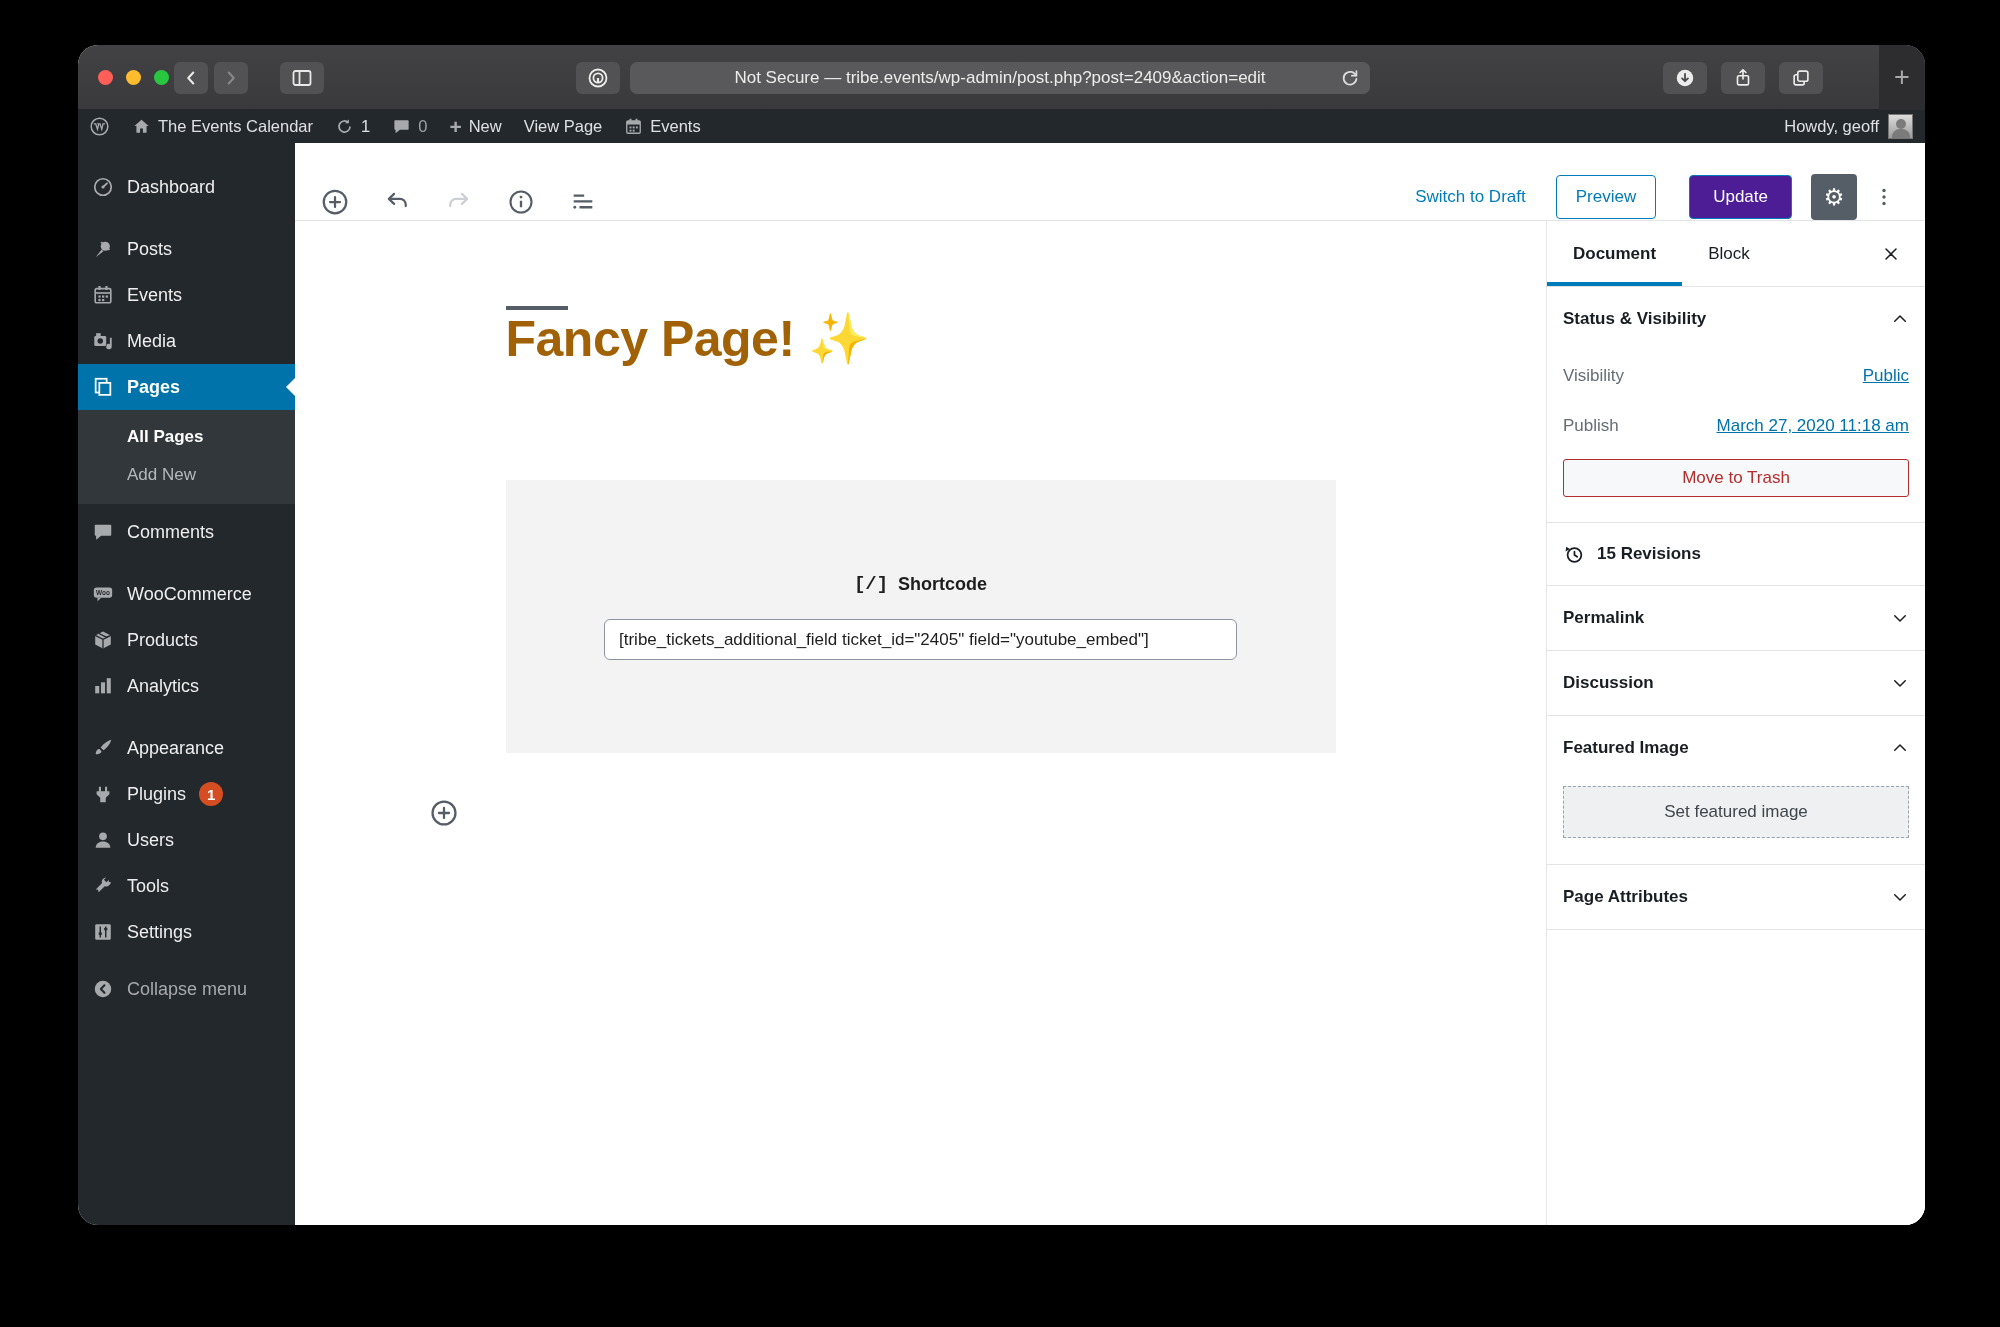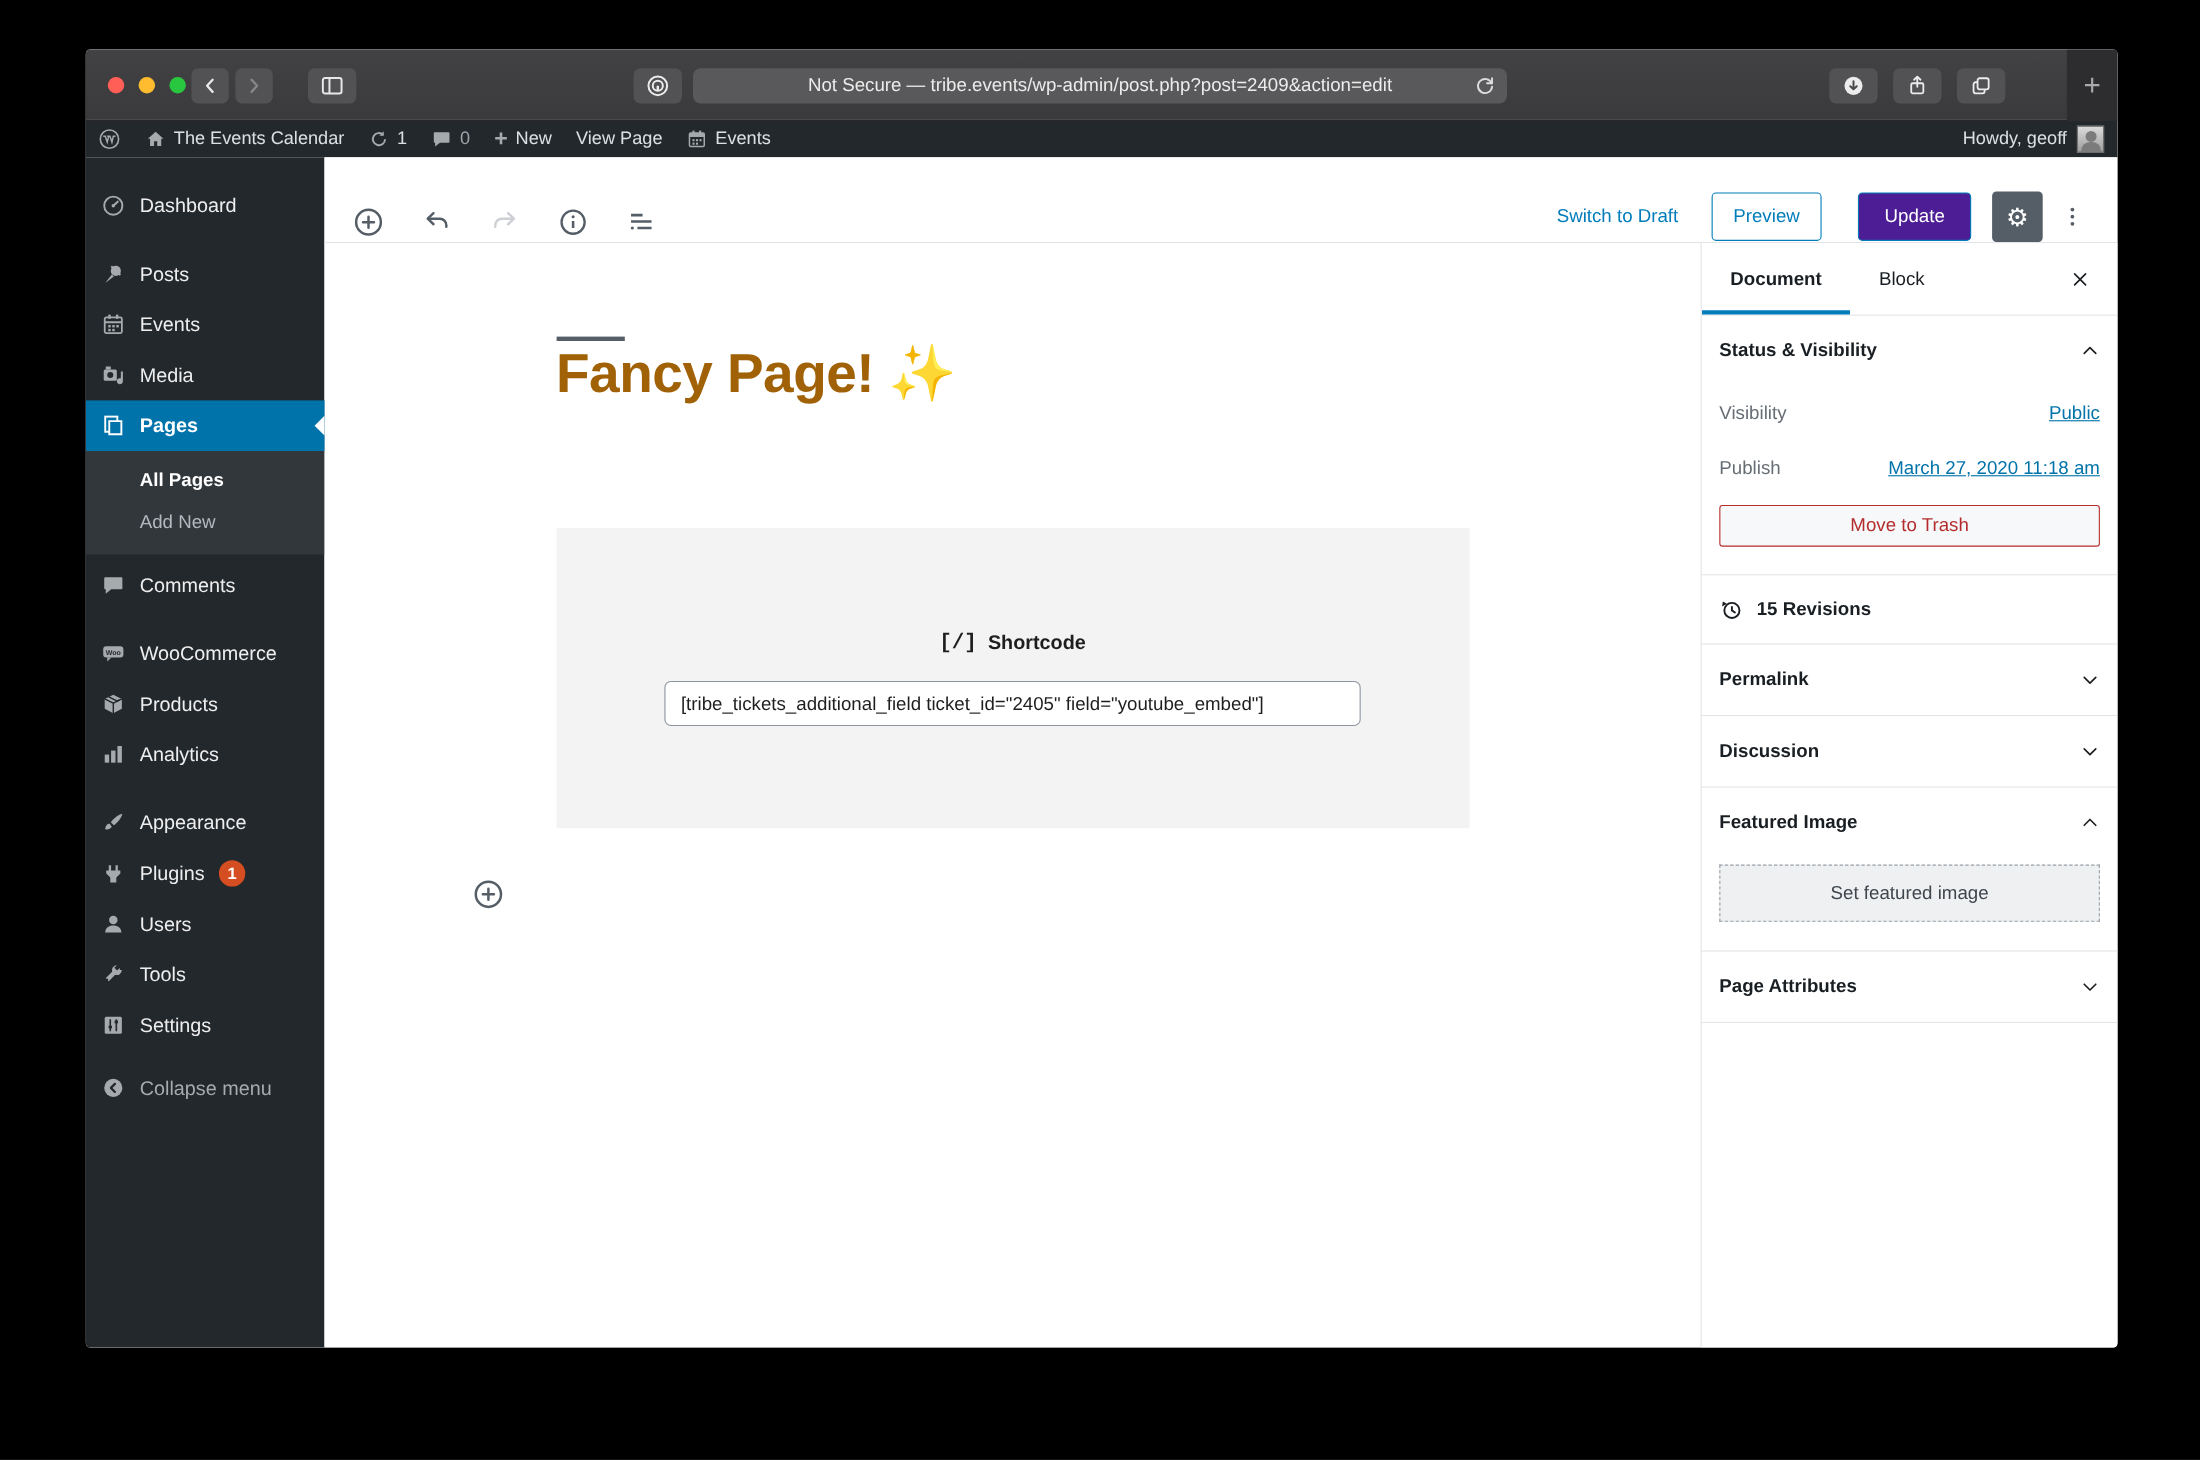--- a/index.html
+++ b/index.html
@@ -1,21 +1,21 @@
 <!DOCTYPE html>
 <html><head>
 <meta charset="utf-8">
 <style>
   * { margin:0; padding:0; box-sizing:border-box; }
   html,body { width:2000px; height:1327px; background:#000; font-family:"Liberation Sans","DejaVu Sans",sans-serif; }
   svg { display:block; }
 
   
   .window{ position:absolute; left:78px; top:45px; width:1847px; height:1180px;
-    border-radius:4px; overflow:hidden; background:#fff;
+    border-radius:20px; overflow:hidden; background:#fff;
     box-shadow:0 30px 70px rgba(0,0,0,.65); display:flex; flex-direction:column; }
 
   
   .chrome{ height:65px; flex:none; background:linear-gradient(#424244,#3a3a3c);
     border-bottom:1px solid #262628; position:relative; }
   .traffic{ position:absolute; left:20px; top:25px; display:flex; gap:13px; }
   .traffic i{ width:15px; height:15px; border-radius:50%; }
   .tl-red{ background:#ff5f57; } .tl-yellow{ background:#febc2e; } .tl-green{ background:#29c73f; }
   .nav-group{ position:absolute; left:96px; top:17px; display:flex; gap:6px; }
   .chrome-btn{ height:32px; border-radius:6px; background:#525254; display:flex; align-items:center; justify-content:center; }

